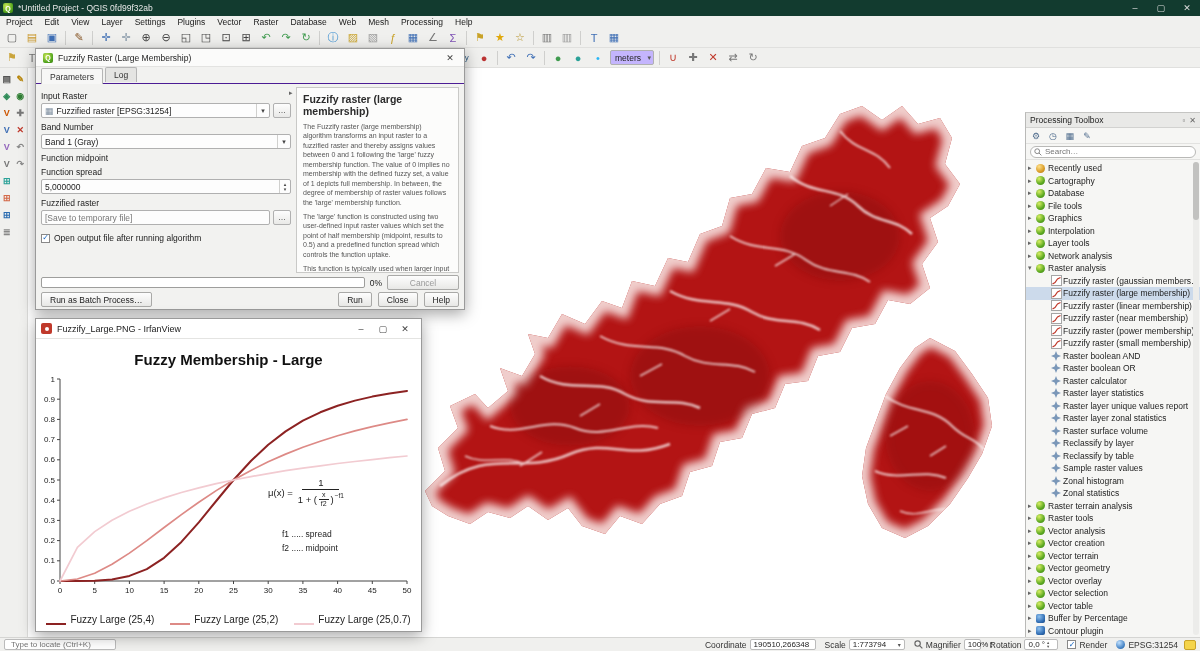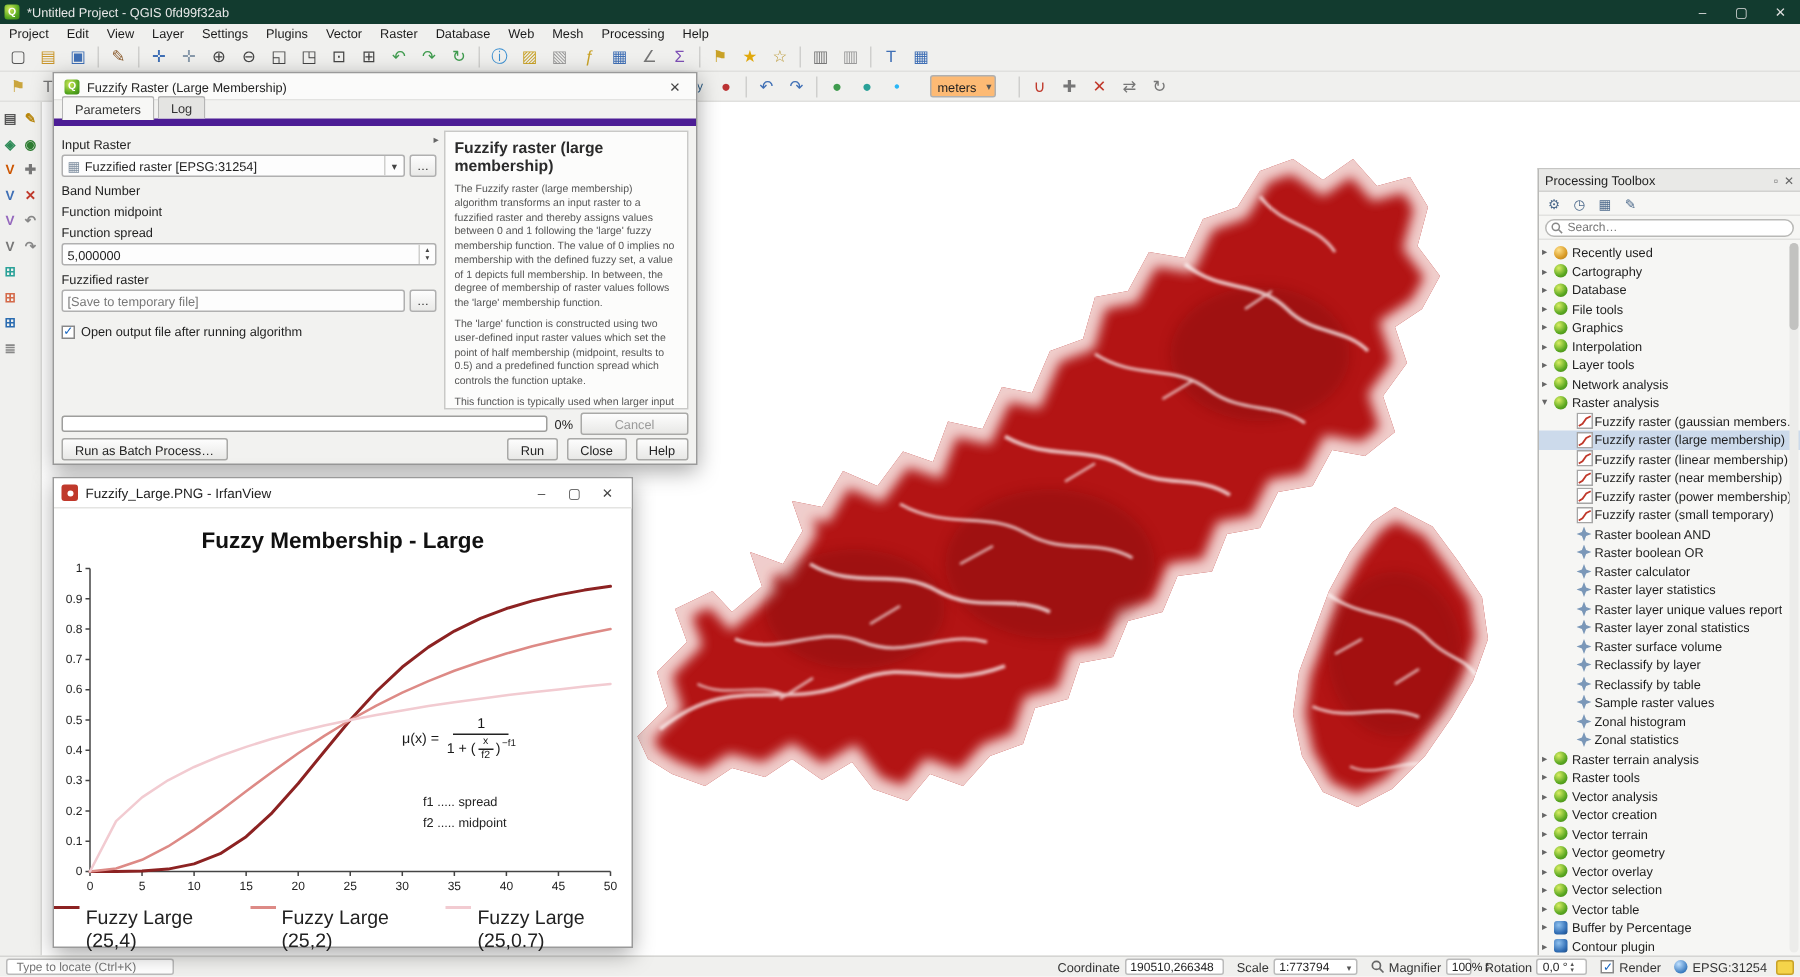--- a/index.html
+++ b/index.html
@@ -15,21 +15,21 @@
   
   #menubar{position:absolute;left:0;top:16px;width:1108px;height:12px;background:#f0f0ee;display:flex;align-items:center;z-index:9}
   .menu-item{padding:0 6px;font-size:8.5px;color:#1a1a1a}
 
   
   .tbrow{position:absolute;left:0;width:1200px;height:20px;background:#f0f0ee;display:flex;align-items:center;padding-left:2px;border-bottom:1px solid #e0e0de;z-index:8}
   #tb1{top:28px}#tb2{top:48px}
   .tbico{width:19px;height:17px;display:flex;align-items:center;justify-content:center;font-size:11px;border-radius:2px;margin:0 .5px}
   .tbsep{width:1px;height:14px;background:#cfcfcd;margin:0 3px}
   .tbspacer{display:inline-block;height:1px}
-  .tbcombo{height:15px;min-width:44px;background:#fdba74;border:1px solid #b0b0b0;border-radius:2px;display:flex;align-items:center;font-size:8.5px;padding:0 2px 0 4px;margin:0 12px}
+  .tbcombo{height:15px;min-width:44px;background:#c4b5fd;border:1px solid #b0b0b0;border-radius:2px;display:flex;align-items:center;font-size:8.5px;padding:0 2px 0 4px;margin:0 2px}
   .tbcombo .arr{margin-left:auto;font-size:7px;color:#555;padding-left:4px}
 
   
   #ltb{position:absolute;left:0;top:68px;width:28px;bottom:14px;background:#f0f0ee;border-right:1px solid #dcdcda;z-index:2;display:flex}
   .ltbcol{width:14px;display:flex;flex-direction:column;align-items:center;padding-top:3px}
   .ltbico{width:13px;height:15px;display:flex;align-items:center;justify-content:center;font-size:9px;font-weight:bold;margin-bottom:2px}
 
   
   #canvas{position:absolute;left:28px;top:68px;right:0;bottom:14px;background:#fff;z-index:1}
   #layers-sliver{position:absolute;left:10px;top:221px;font-size:7.5px;color:#333;z-index:2}
@@ -65,21 +65,21 @@
   .sb-spin{display:flex;flex-direction:column;line-height:4px;font-size:4.5px;color:#555;margin-left:2px}
   .sb-right{margin-left:auto;display:flex;align-items:center}
   #globe-icon{width:9px;height:9px;border-radius:50%;background:radial-gradient(circle at 35% 30%,#bfe0ff,#3b7bbf 70%,#235a93)}
   #messages-icon{width:12px;height:10px;background:#f5d44a;border:1px solid #c9a227;border-radius:2px;margin-left:6px}
   .chk{width:9px;height:9px;border:1px solid #888;background:#fff;display:flex;align-items:center;justify-content:center;font-size:8px;color:#1565c0;line-height:8px}
 
   
   #dlg{position:absolute;left:35px;top:48px;width:430px;height:262px;background:#f2f2f0;border:1px solid #9a9a9a;box-shadow:0 4px 14px rgba(0,0,0,.35);z-index:30}
   #dlg-titlebar{height:18px;background:#fbfbfa;border-bottom:1px solid #e3e3e1;display:flex;align-items:center;padding:0 4px;font-size:8.5px}
   #dlg-titlebar .wbtn{width:20px;height:14px;color:#444}
-  #dlg-tabs{height:17px;display:flex;align-items:flex-end;padding-left:5px;border-bottom:5px solid #4c1d95}
+  #dlg-tabs{height:17px;display:flex;align-items:flex-start;padding-left:5px;border-bottom:1px solid #4c1d95}
   .dtab{height:15px;display:flex;align-items:center;padding:0 8px;font-size:8.5px;border:1px solid #b5b5b5;border-bottom:none;background:#e4e4e2;color:#333;margin-right:2px;border-radius:2px 2px 0 0}
   .dtab.active{background:#f7f7f6;position:relative;top:1px;height:16px}
   #dlg-form{position:absolute;left:5px;top:38px;width:250px;bottom:36px}
   .flabel{font-size:8.5px;color:#222;margin:4px 0 2px}
   .combo,.spin,.fileinput{height:15px;background:#fdfdfd;border:1px solid #b0b0b0;border-radius:2px;display:flex;align-items:center;font-size:8.5px;padding-left:3px}
   .combo .val,.fileinput .val{flex:1;overflow:hidden;white-space:nowrap}
   .combo .arrowbox{width:13px;align-self:stretch;border-left:1px solid #d0d0ce;display:flex;align-items:center;justify-content:center;font-size:7px;color:#444}
   .raster-ico{color:#7f8fa0;font-size:9px;margin-right:3px}
   .spin .val{flex:1}
   .spin .spinarrows{width:11px;display:flex;flex-direction:column;align-items:center;line-height:5px;font-size:5px;color:#444;border-left:1px solid #d0d0ce;align-self:stretch;justify-content:center}
@@ -100,21 +100,21 @@
   #dlg-btnrow .btn{margin-left:6px}
 
   
   #iv{position:absolute;left:35px;top:318px;width:387px;height:314px;background:#fff;border:1px solid #9a9a9a;box-shadow:0 4px 14px rgba(0,0,0,.35);z-index:31}
   #iv-titlebar{height:20px;background:#fff;border-bottom:1px solid #e4e4e2;display:flex;align-items:center;padding:0 5px;font-size:9px;color:#222}
   #iv-icon{width:11px;height:11px;border-radius:2px;background:#c0392b;margin-right:5px;position:relative}
   #iv-icon:after{content:"";position:absolute;left:3.5px;top:3.5px;width:4px;height:4px;border-radius:50%;background:#fff}
   #iv .wbtn{width:22px;height:16px;color:#444;font-size:9px}
   #iv-body{position:relative;width:385px;height:292px}
   #chart-legend{position:absolute;left:0;right:0;bottom:2px;height:20px;display:flex;align-items:center;justify-content:center;gap:16px}
-  .lg-item{display:flex;align-items:flex-start;gap:4px;font-size:13px;color:#222}
+  .lg-item{display:flex;align-items:flex-end;gap:4px;font-size:10px;color:#222}
   .lg-swatch{width:20px;height:0;border-top:2px solid #000}
   #formula{position:absolute;left:232px;top:138px;width:150px;font-size:9.5px;color:#1a1a1a;display:flex;align-items:center;gap:5px}
   .frac{display:inline-flex;flex-direction:column;align-items:center}
   .frac .fnum{border-bottom:1px solid #222;padding:0 16px 1px;text-align:center}
   .frac .fden{padding-top:1px;display:flex;align-items:center;gap:1px}
   .ifrac{display:inline-flex;flex-direction:column;align-items:center;font-size:7px;line-height:1.1;margin:0 1px}
   .ifrac span:first-child{border-bottom:1px solid #222;padding:0 3px}
   .fexp{font-size:6.5px;vertical-align:super;position:relative;top:-4px}
   #formula-notes{position:absolute;left:246px;top:188px;font-size:8.5px;color:#222;line-height:1.7}
 </style>
@@ -421,21 +421,21 @@
         <span class="tlabel">Fuzzify raster (power membership)</span>
       </div>
       <div class="trow lvl1">
         <span class="chev"></span>
         <span class="ticon">
           <svg width="11" height="11" viewBox="0 0 11 11">
             <rect x="0.5" y="0.5" width="10" height="10" fill="#fff" stroke="#a5a5a5"></rect>
             <polyline points="1.5,9 4,7.5 6.5,4 9.5,2.5" fill="none" stroke="#c0392b" stroke-width="1.2"></polyline>
           </svg>
         </span>
-        <span class="tlabel">Fuzzify raster (small temporary)</span>
+        <span class="tlabel">Fuzzify raster (small membership)</span>
       </div>
       <div class="trow lvl1">
         <span class="chev"></span>
         <span class="ticon">
           <svg width="10" height="10" viewBox="0 0 10 10">
             <path d="M5 0 L6.4 3.6 L10 5 L6.4 6.4 L5 10 L3.6 6.4 L0 5 L3.6 3.6 Z" fill="#7a97b8"></path>
           </svg>
         </span>
         <span class="tlabel">Raster boolean AND</span>
       </div>
@@ -699,20 +699,24 @@
     <div class="row-flex">
       <div class="combo" style="flex:1">
         <span class="raster-ico">▦</span>
         <span class="val">Fuzzified raster [EPSG:31254]</span>
         <span class="arrowbox">▾</span>
       </div>
       <span class="dots-btn">…</span>
     </div>
 
     <div class="flabel">Band Number</div>
+    <div class="combo">
+      <span class="val">Band 1 (Gray)</span>
+      <span class="arrowbox">▾</span>
+    </div>
 
     <div class="flabel">Function midpoint</div>
 
     <div class="flabel">Function spread</div>
     <div class="spin">
       <span class="val">5,000000</span>
       <span class="spinarrows">
           <span>▴</span>
           <span>▾</span>
         </span>

